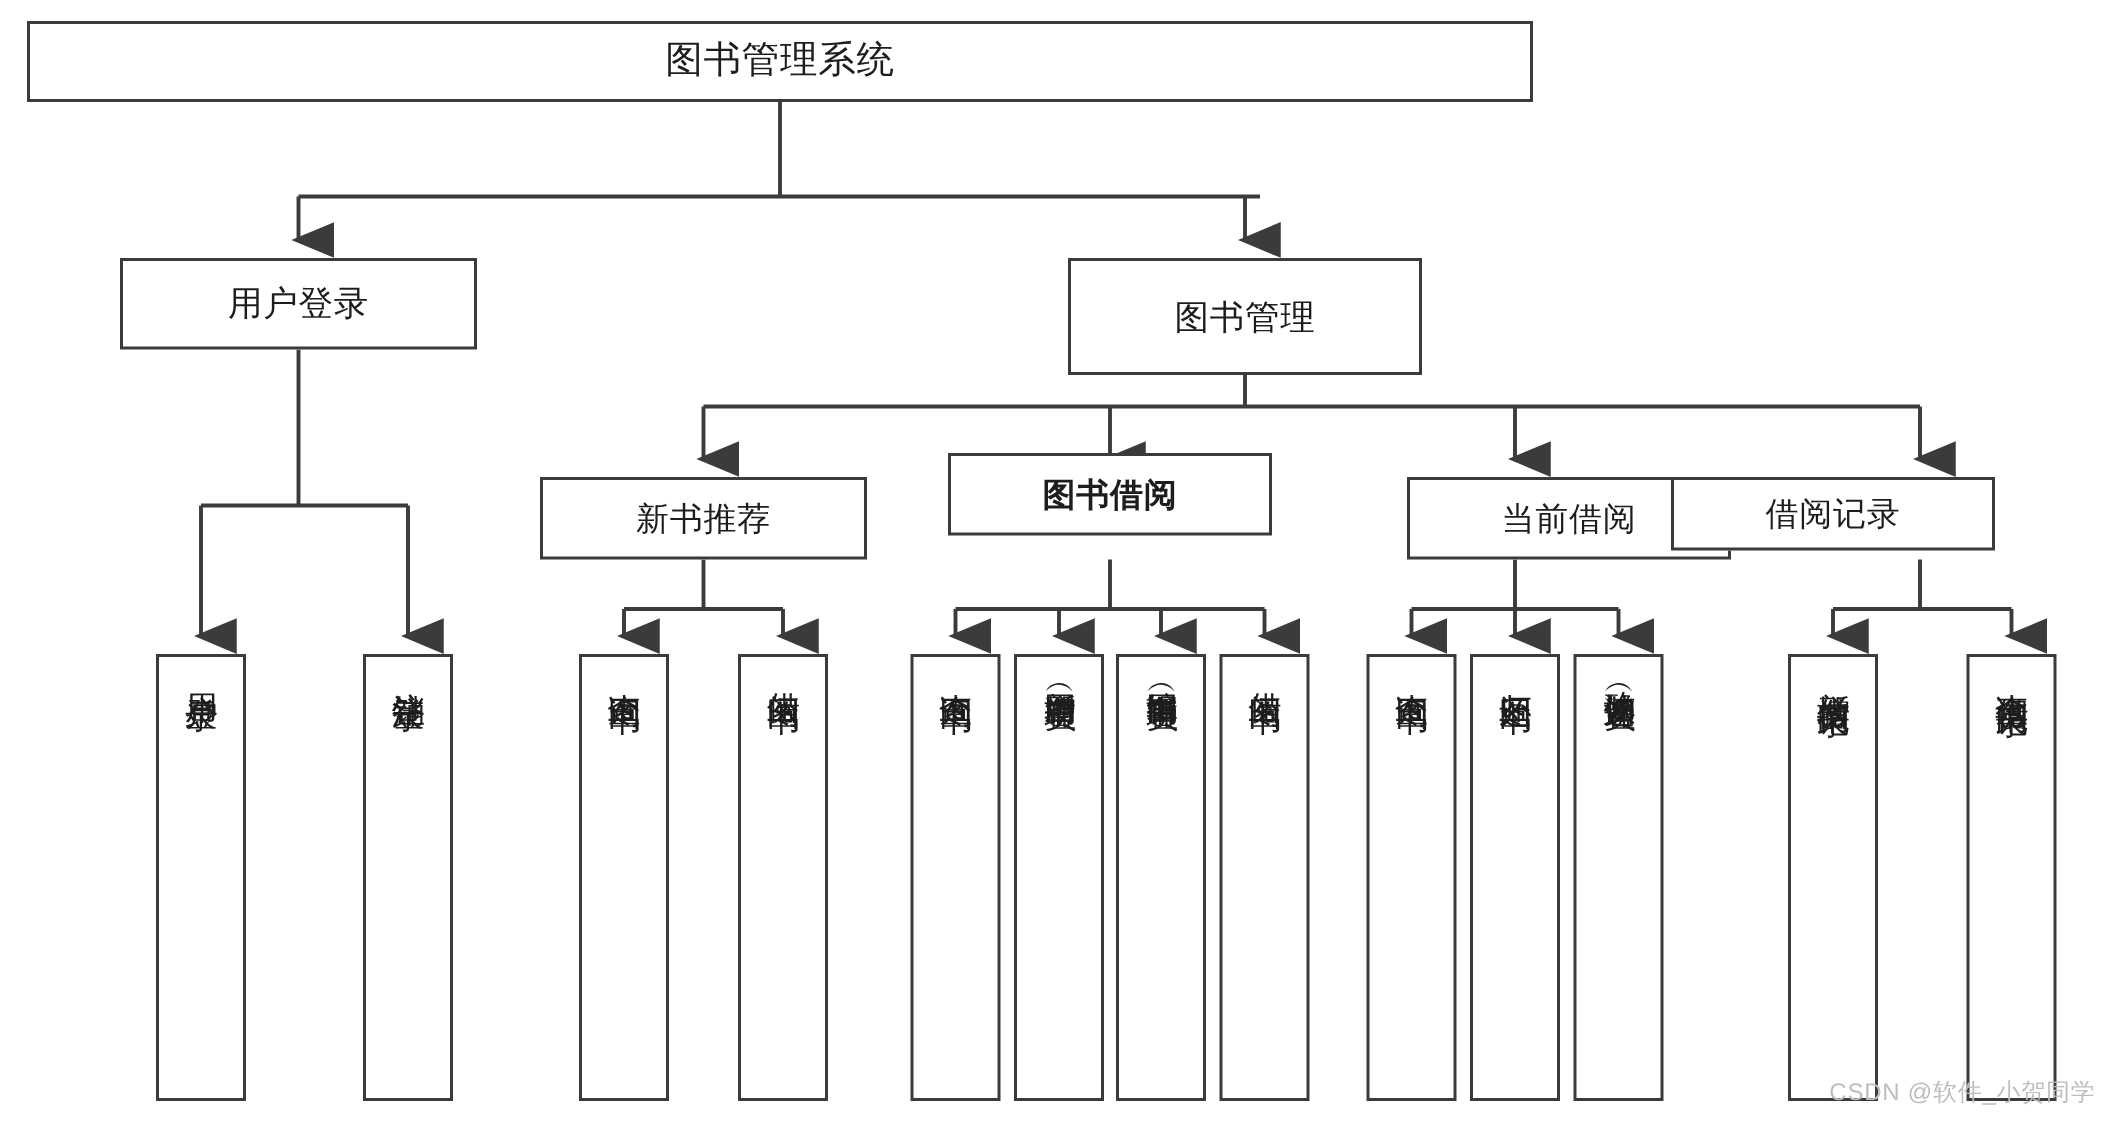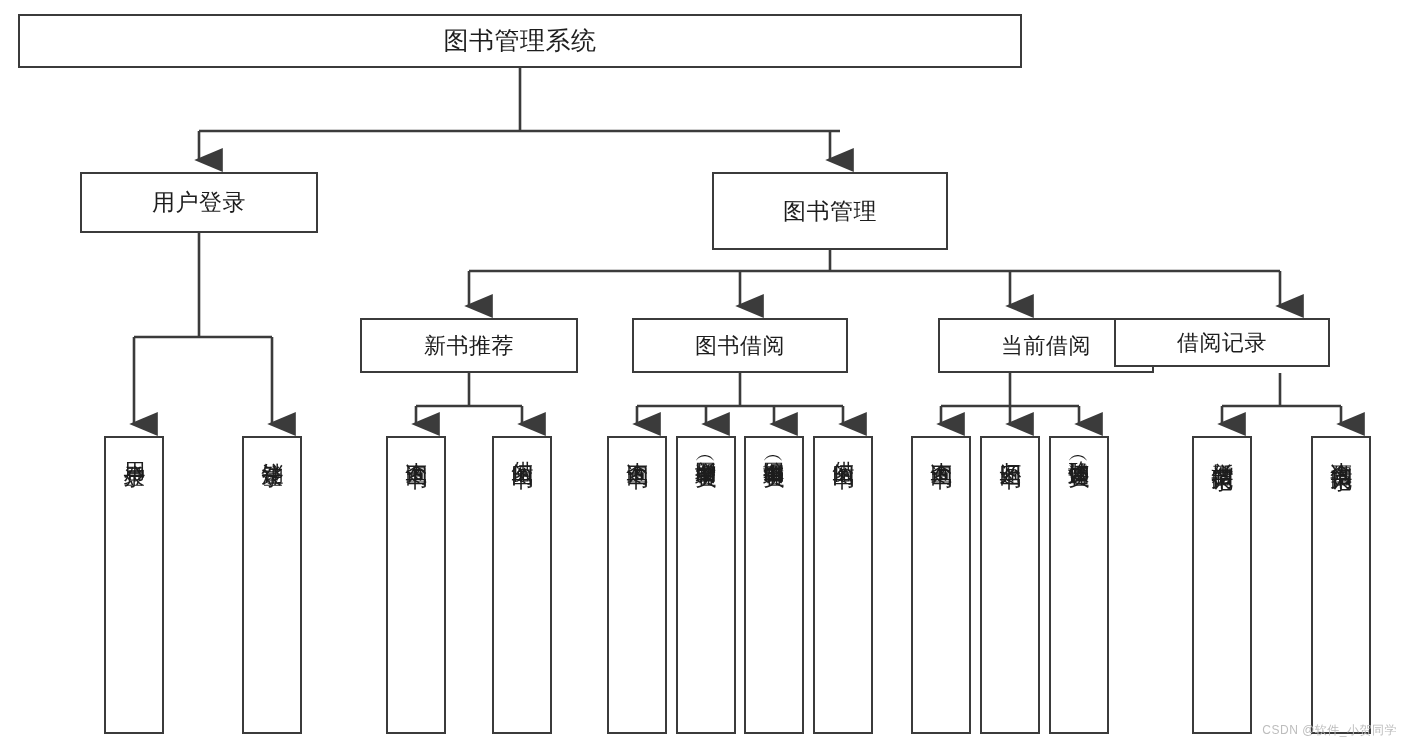--- a/index.html
+++ b/index.html
@@ -59,21 +59,21 @@
     white-space: nowrap;
   }
   .node.leaf.tall .label {
     font-size: 21px;
     letter-spacing: 1px;
   }
   #watermark {
     position: absolute;
     right: 8px;
     bottom: 8px;
-    font-size: 12px;
+    font-size: 16px;
     color: #bdbdbd;
     letter-spacing: 0.5px;
     z-index: 5;
     white-space: nowrap;
     margin-top: 42px;
   }
 </style>
 </head>
 <body>
 
@@ -136,21 +136,21 @@
   <div class="node lvl2" style="left:80px; top:172px; width:238px; height:61px;">
     <span class="label">用户登录</span>
   </div>
   <div class="node lvl2" style="left:712px; top:172px; width:236px; height:78px;">
     <span class="label">图书管理</span>
   </div>
 
   <div class="node lvl3" style="left:360px; top:318px; width:218px; height:55px;">
     <span class="label">新书推荐</span>
   </div>
-  <div class="node lvl3" style="left:632px; top:318px; width:216px; height:55px;">
+  <div class="node lvl3" style="left:632px; top:302px; width:216px; height:55px;font-weight:bold;">
     <span class="label">图书借阅</span>
   </div>
   <div class="node lvl3" style="left:902px; top:318px; width:216px; height:55px;margin-left:36px;">
     <span class="label">当前借阅</span>
   </div>
   <div class="node lvl3" style="left:1114px; top:318px; width:216px; height:49px;">
     <span class="label">借阅记录</span>
   </div>
 
   <div class="node leaf" style="left:104px; top:436px; width:60px; height:298px;">

